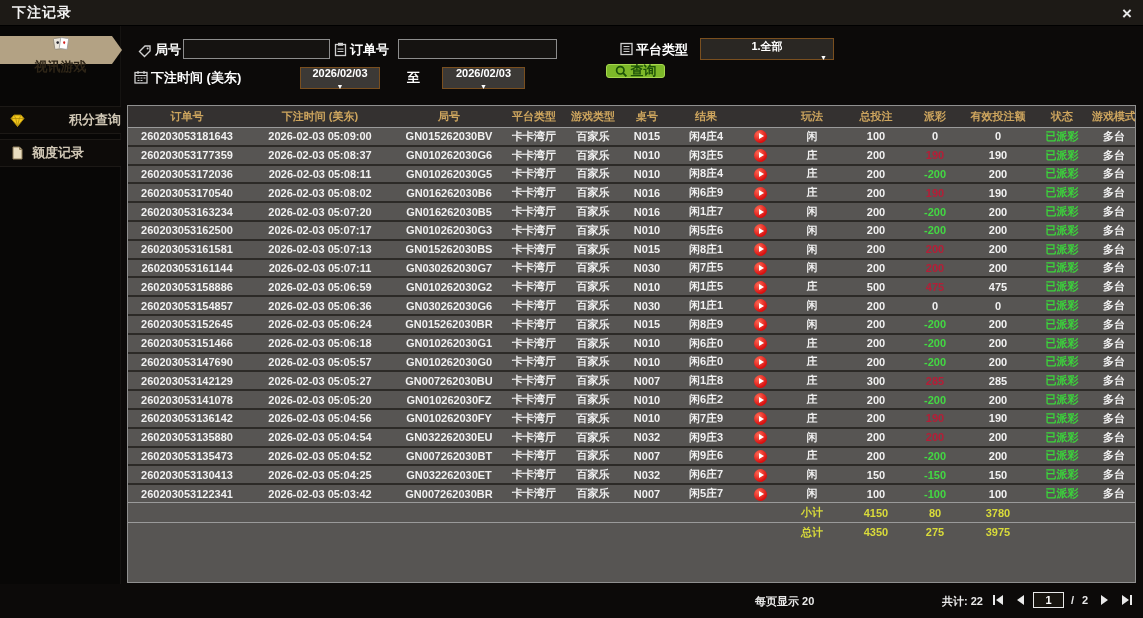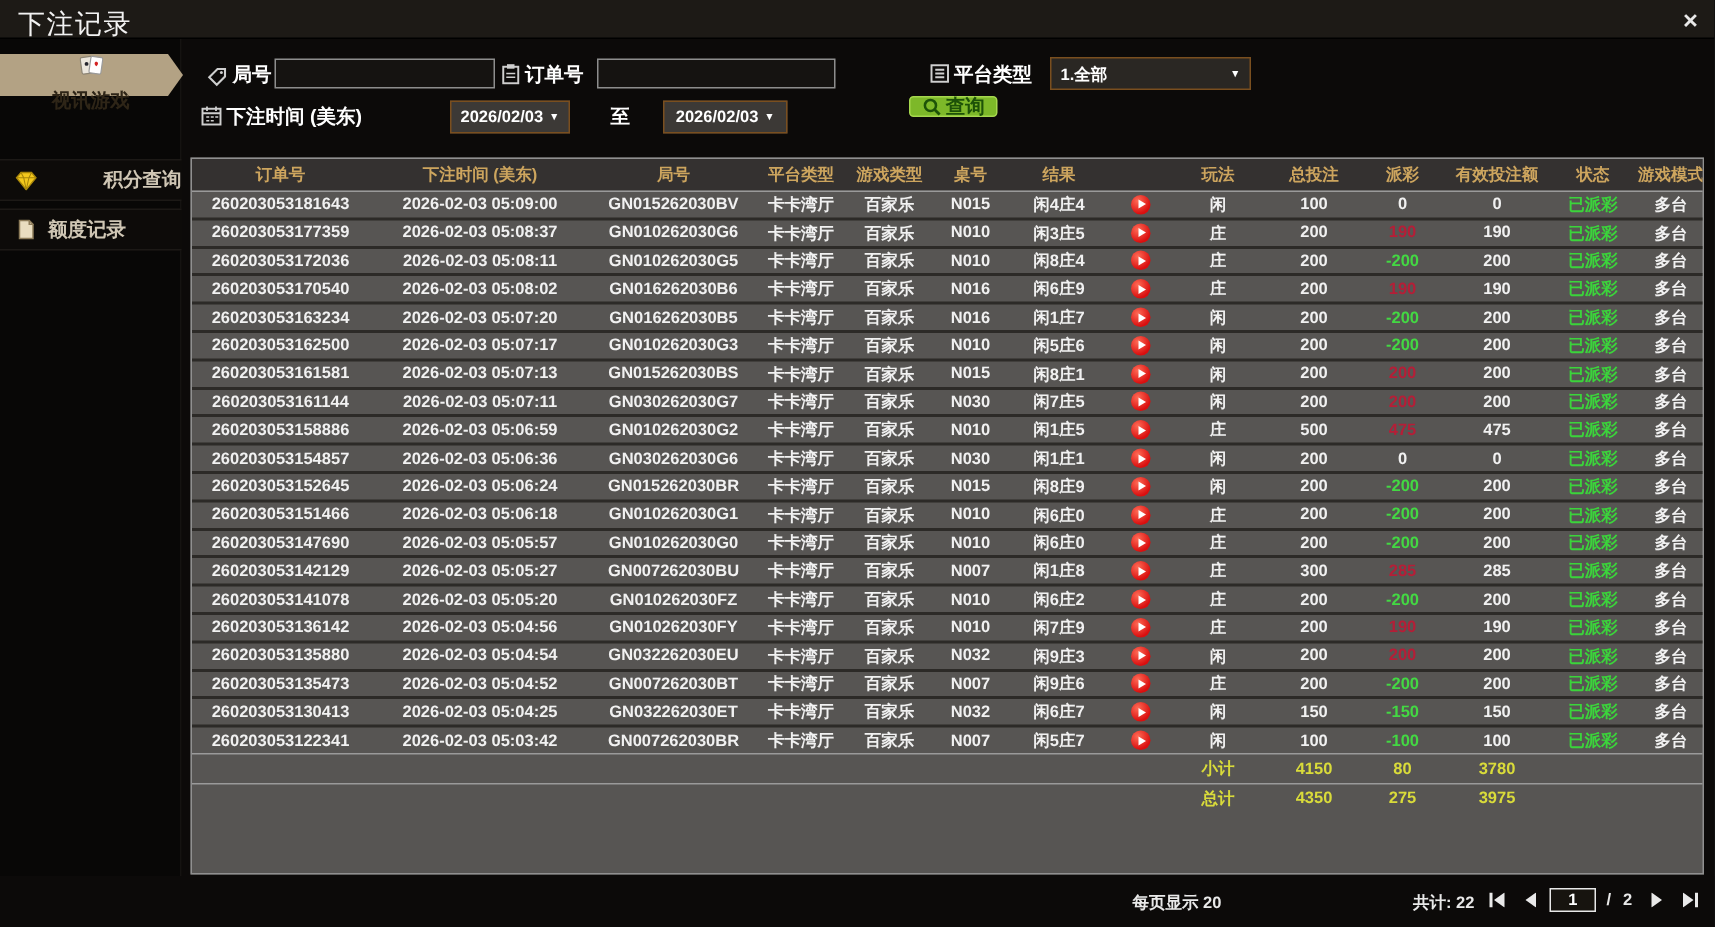--- a/index.html
+++ b/index.html
@@ -1,35 +1,35 @@
 <!DOCTYPE html>
 <html style="--accent-tan: #b3a284; --header-gold: #cda55e; --pos-red: #b51e37; --neg-green: #43d843; --status-green: #3bd43b; --totals-yellow: #d9db3a; --btn-green: #7db829; --btn-text: #1d5208;"><head>
 <meta charset="utf-8">
 <style>
   html,body{margin:0;padding:0;background:#000;}
   *{box-sizing:border-box;font-family:"Liberation Sans","DejaVu Sans",sans-serif;}
   .window{position:relative;width:1143px;height:618px;background:#0c0a09;overflow:hidden;}
 
   
   .titlebar{position:absolute;left:0;top:0;width:100%;height:26px;background:#1d1a16;border-bottom:1px solid #000;}
-  .titlebar .title{position:absolute;left:12px;top:4px;font-size:18px;font-weight:normal;color:#f2f2f2;letter-spacing:1px;}
+  .titlebar .title{position:absolute;left:12px;top:4px;font-size:14px;font-weight:bold;color:#f2f2f2;letter-spacing:1px;}
   .close-x{position:absolute;left:1117px;top:4px;width:20px;height:20px;color:#e8e8e8;font-size:17px;font-weight:bold;text-align:center;line-height:19px;cursor:pointer;}
 
   
   .sidebar{position:absolute;left:0;top:26px;width:121px;height:592px;background:#080706;border-right:1px solid #151311;}
   .side-item{position:absolute;left:0;width:121px;height:28px;display:flex;align-items:center;gap:7px;padding-left:9px;color:#cfc6b4;font-size:13px;font-weight:bold;cursor:pointer;background:#0d0b09;border-top:1px solid #1c1916;border-bottom:1px solid #1c1916;}
   .side-item.active{background:var(--accent-tan,#b3a284);color:#2e2517;width:112px;border:none;}
   .side-item.active::after{content:"";position:absolute;right:-10px;top:0;width:0;height:0;border-top:14px solid transparent;border-bottom:14px solid transparent;border-left:10px solid var(--accent-tan,#b3a284);}
   .side-item .icon{display:inline-flex;width:16px;justify-content:center;}
 
   
   .flabel{position:absolute;color:#ffffff;font-size:13px;font-weight:bold;white-space:nowrap;}
   .ficon{position:absolute;}
   .txt-input{position:absolute;height:20px;background:#151311;border:1px solid #8d8d8d;color:#e8e8e8;font-size:12px;padding:0 4px;outline:none;}
-  .selbox{position:absolute;height:22px;background:#2a2723;border:1px solid #7a4f1f;color:#fff;font-size:11px;font-weight:bold;display:flex;align-items:center;cursor:pointer;}
+  .selbox{position:absolute;height:22px;background:#2a2723;border:1px solid #7a4f1f;color:#fff;font-size:11px;font-weight:bold;display:flex;align-items:center;cursor:pointer;flex-direction:column;}
   .selbox .caret{font-size:7px;color:#fff;}
   .datebox{justify-content:center;gap:4px;background:#3c3936;}
   .platformbox{padding:0 6px;}
   .platformbox .caret{margin-left:auto;}
   .search-btn{position:absolute;left:606px;top:64px;width:59px;height:14px;background:var(--btn-green,#7db829);border:1px solid #a6d84e;border-radius:3px;color:var(--btn-text,#1d5208);font-size:13px;font-weight:bold;display:flex;align-items:center;justify-content:center;gap:3px;cursor:pointer;}
 
   
   .table-wrap{position:absolute;left:127px;top:105px;width:1009px;height:478px;background:#575553;border:1px solid #909090;overflow:hidden;}
   table{width:100%;border-collapse:collapse;table-layout:fixed;}
   th{height:21px;background:#343130;color:var(--header-gold,#cda55e);font-size:11px;font-weight:bold;text-align:center;padding:0;border-bottom:1px solid #9a9a9a;overflow:hidden;white-space:nowrap;}

